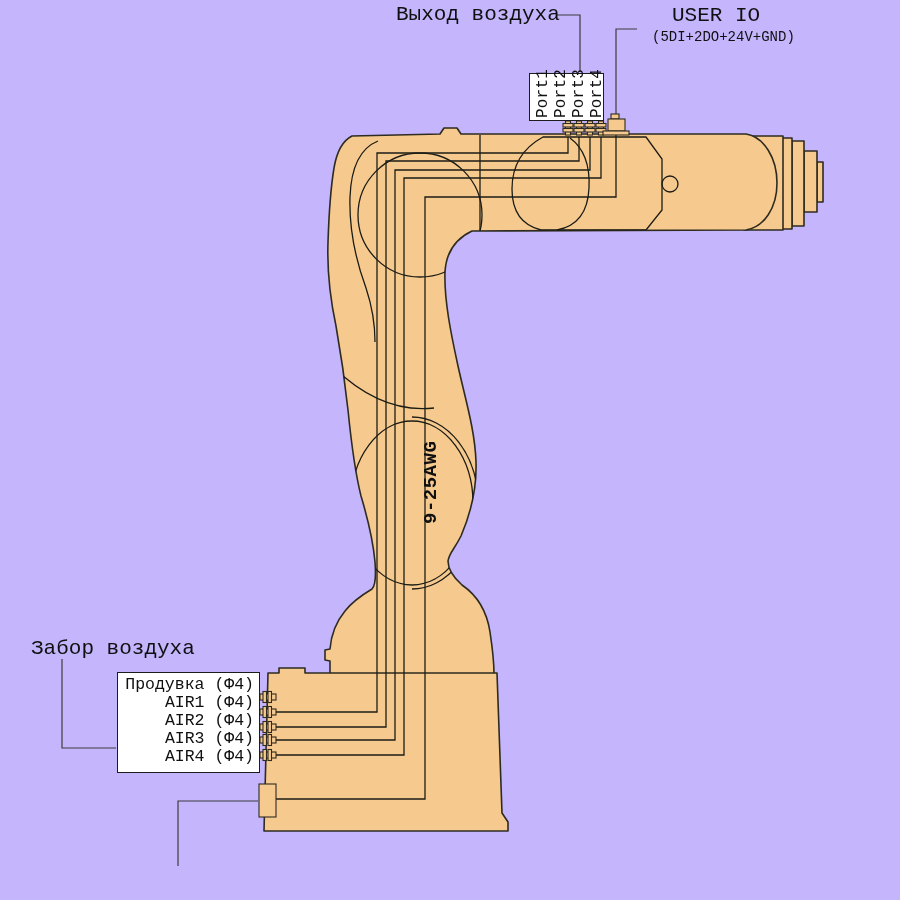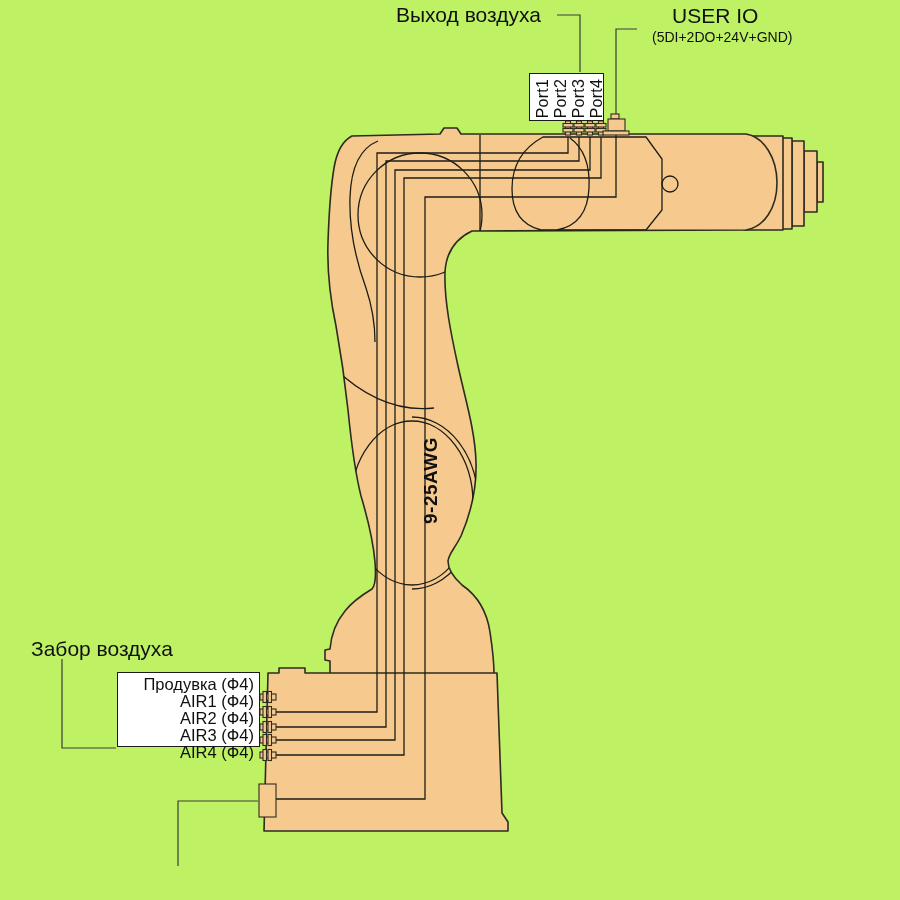--- a/index.html
+++ b/index.html
@@ -1,18 +1,18 @@
 <!DOCTYPE html>
 <html style="--body: #F6CA8E; --outline: #2E2B20; --line: #1C1C15; --leader: #3C3C3C;"><head>
 <meta charset="utf-8">
 <style>
   html,body { margin:0; padding:0; background:#ffffff; }
   .stage {
-    position:relative; width:900px; height:900px; background:#bef264;
-    font-family:Liberation Sans, sans-serif; color:#101010; overflow:hidden;
+    position:relative; width:900px; height:900px; background:#c4b5fd;
+    font-family:Liberation Mono, monospace; color:#101010; overflow:hidden;
   }
   .stage svg { position:absolute; left:0; top:0; }
 
   .lbl { position:absolute; white-space:nowrap; line-height:1.1; }
   .fs21 { font-size:21px; }
   .fs20 { font-size:14px; }
 
   .box {
     position:absolute; background:#ffffff;
     border:1.6px solid #1c1c1c; box-sizing:border-box;
@@ -152,21 +152,21 @@
     <span class="vtext">Port1</span>
     <span class="vtext">Port2</span>
     <span class="vtext">Port3</span>
     <span class="vtext">Port4</span>
   </div>
 
   <div class="lbl vtext gauge" style="left:421px; top:440px; height:84px;">9-25AWG</div>
 
   <div class="lbl fs21" style="left:31px; top:637px;">Забор воздуха</div>
 
-  <div class="box air-box" style="left:117px; top:672px; width:143px; height:75px;">
+  <div class="box air-box" style="left:117px; top:672px; width:143px; height:101px;">
     <div>Продувка (Ф4)</div>
     <div>AIR1 (Ф4)</div>
     <div>AIR2 (Ф4)</div>
     <div>AIR3 (Ф4)</div>
     <div>AIR4 (Ф4)</div>
   </div>
 
 </div>
 
 </body></html>

